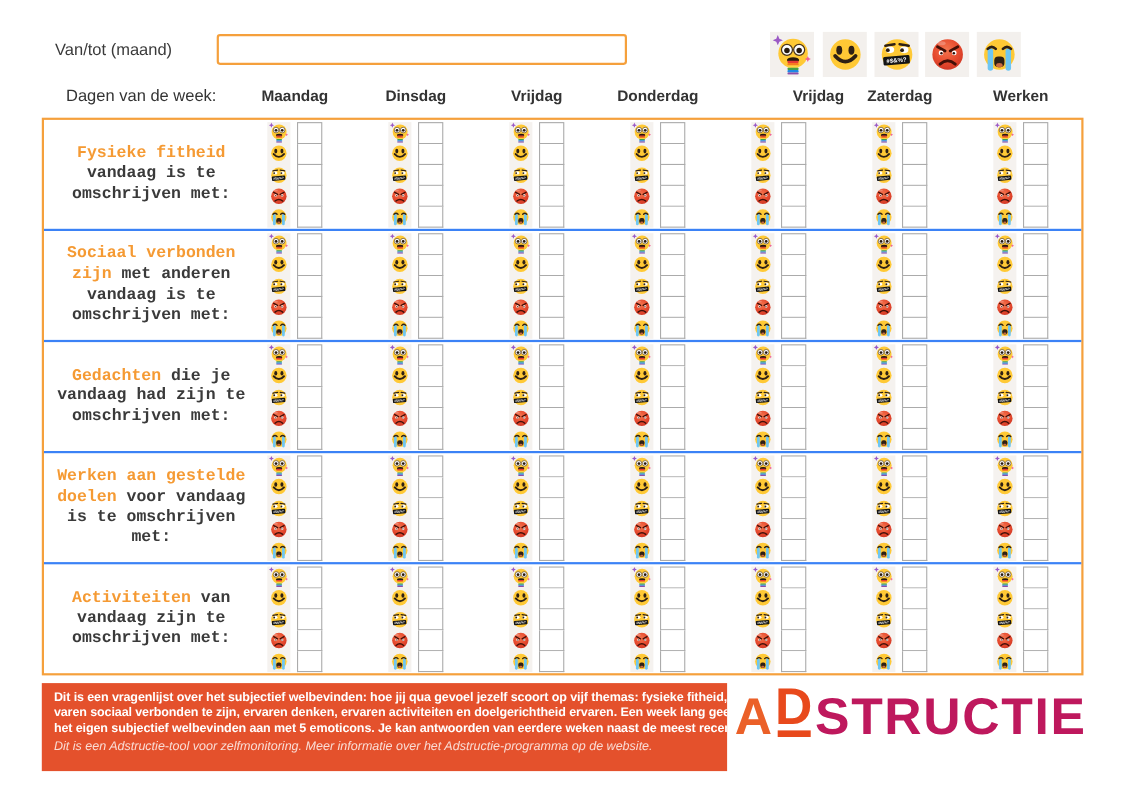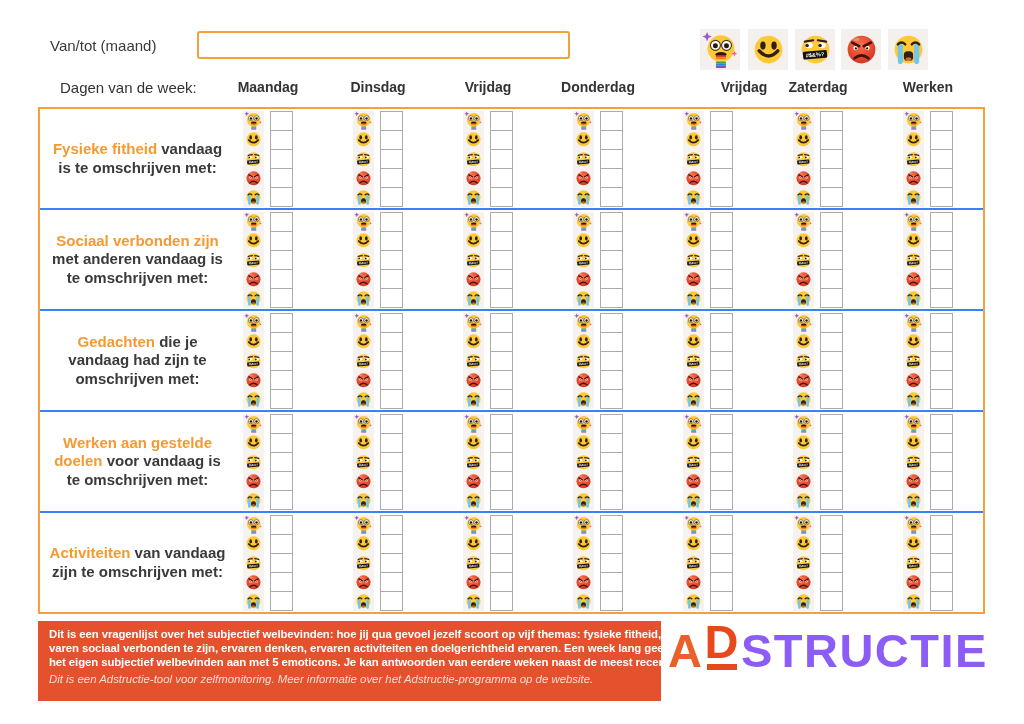--- a/index.html
+++ b/index.html
@@ -16,21 +16,21 @@
   .legend { position:absolute; left:700px; top:29px; width:232px; height:41px; }
   .tile { position:absolute; top:0; width:40px; height:41px; background:#F3F0ED; display:flex; align-items:center; justify-content:center; }
   .tile svg { width:37px; height:37px; }
 
   
   .week-label { position:absolute; left:60px; top:79px; font-size:15px; font-weight:normal; color:#333; }
   .day-label { position:absolute; top:79px; transform:translateX(-50%); font-size:14px; font-weight:bold; color:#333; white-space:nowrap; }
 
   
   .grid { position:absolute; left:38px; top:107px; width:947px; height:507px; border:2px solid #F5A03C; display:flex; flex-direction:column; }
-  .row { position:relative; flex:1; }
+  .row { position:relative; flex:1;font-family:Liberation Mono, monospace; }
   .row + .row { border-top:2px solid #3b82f6; }
   .row-label { position:absolute; left:5px; top:0; width:185px; height:100%; display:flex; align-items:center; justify-content:center; text-align:center; }
   .row-label p { font-size:15px; font-weight:bold; line-height:1.24; color:#3a3a3a; width:182px; }
   .hl { color:#F59A33; }
 
   .cell { position:absolute; top:2px; width:52px; height:96px; }
   .strip { position:absolute; left:0; top:0; width:21px; height:96px; background:#F5F2EF;
            display:flex; flex-direction:column; justify-content:space-between; align-items:center; }
   .strip svg { width:19px; height:18.7px; display:block; }
   .ladder { position:absolute; left:27px; top:0; width:23px; height:96px; display:flex; flex-direction:column; }
@@ -43,21 +43,21 @@
   .banner .bline { font-size:11.4px; font-weight:bold; line-height:1.22; letter-spacing:-0.1px; white-space:nowrap; }
   .banner .bnote { margin-top:3px; font-size:11.4px; font-style:italic; color:rgba(255,255,255,0.8); white-space:nowrap; }
 
   
   .logo { position:absolute; left:668px; top:623px; display:flex; align-items:flex-end;
           font-weight:bold; font-size:47px; letter-spacing:1.5px; line-height:0.8; }
   .logo-a { color:#EB6028; }
   .logo-dwrap { display:inline-flex; flex-direction:column; align-items:center; margin:0 1px; }
   .logo-d { color:#E8491C; line-height:0.8; }
   .logo-dbar { width:30px; height:6px; background:#E8491C; margin-top:3px; }
-  .logo-s { color:#8b5cf6; }
+  .logo-s { color:#be185d; }
 
   .svg-defs { position:absolute; width:0; height:0; overflow:hidden; }
 </style>
 </head>
 <body>
 
 <svg class="svg-defs" aria-hidden="true">
   <defs>
     <radialGradient id="gA" cx="0.45" cy="0.35" r="0.75">
       <stop offset="0%" stop-color="#F4764F"></stop>

